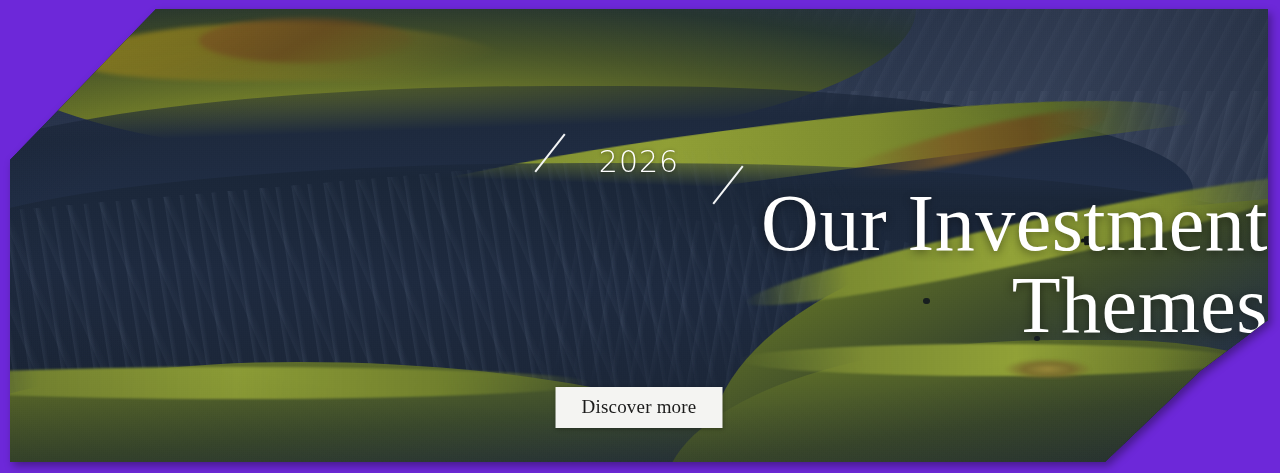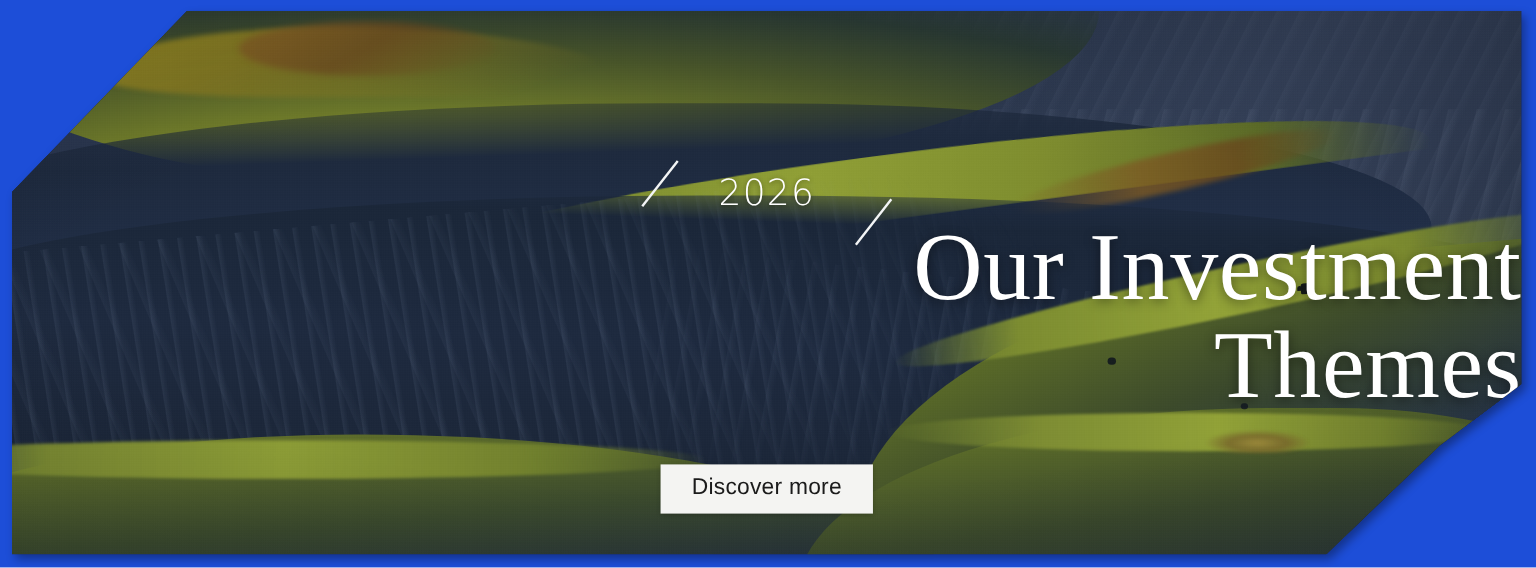--- a/index.html
+++ b/index.html
@@ -6,21 +6,21 @@
   html, body {
     width:1280px; height:473px;
     background:#ffffff;
     font-family:"Liberation Sans", sans-serif;
     overflow:hidden;
   }
 
   .stage {
     position:relative;
     width:1280px; height:473px;
-    background:#1d4ed8;
+    background:#6d28d9;
   }
 
   
   .hero-wrap {
     position:absolute;
     left:10px; top:9px;
     width:1258px; height:453px;
     filter: drop-shadow(3px 4px 4px rgba(0,0,0,0.35));
   }
   .hero {
@@ -256,21 +256,21 @@
   }
   .headline .l2 { display:block;padding-left:13px; }
 
   .cta {
     position:absolute; left:50%; top:378px;
     transform:translateX(-50%);
     background:#f4f4f2;
     color:#1b1b1b;
     border:none;
     padding:8px 26px 9px;
-    font-family:Liberation Sans, sans-serif;
+    font-family:Liberation Serif, serif;
     font-size:19px;
     font-weight:400;
     letter-spacing:.2px;
     line-height:1.25;
     cursor:pointer;
     box-shadow:0 1px 4px rgba(0,0,0,.30);
     white-space:nowrap;
   }
 </style>
 </head>

